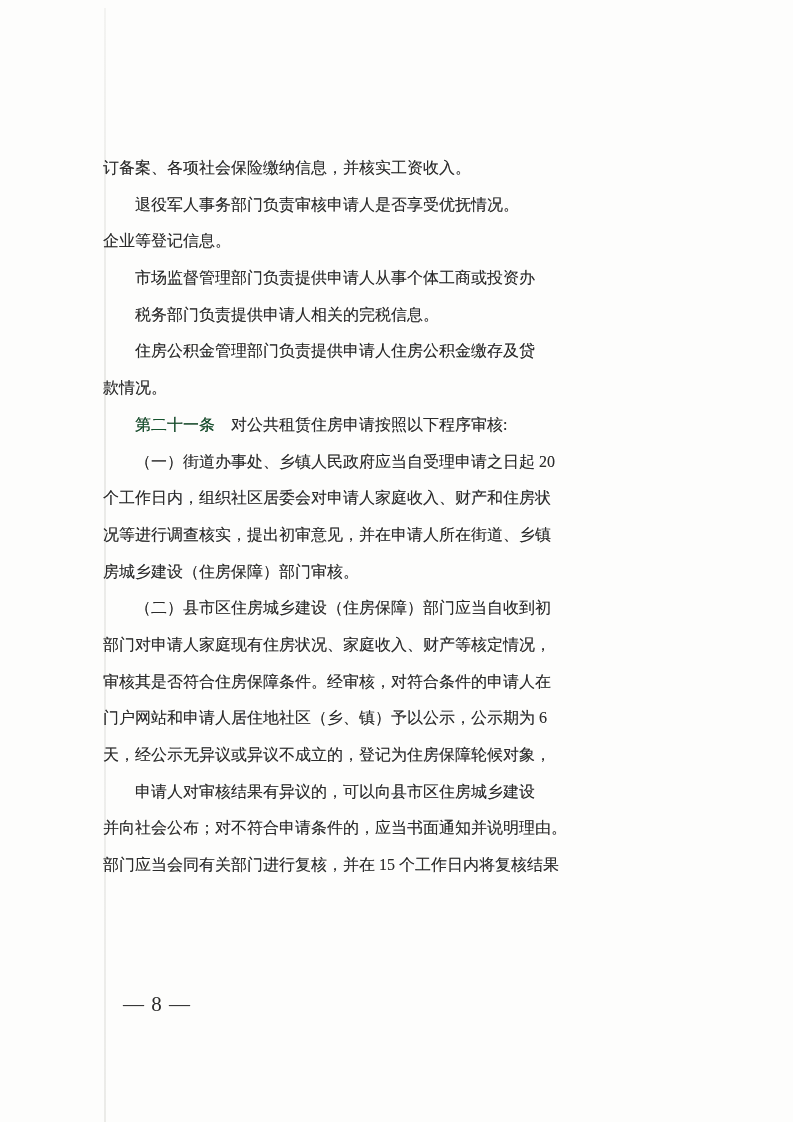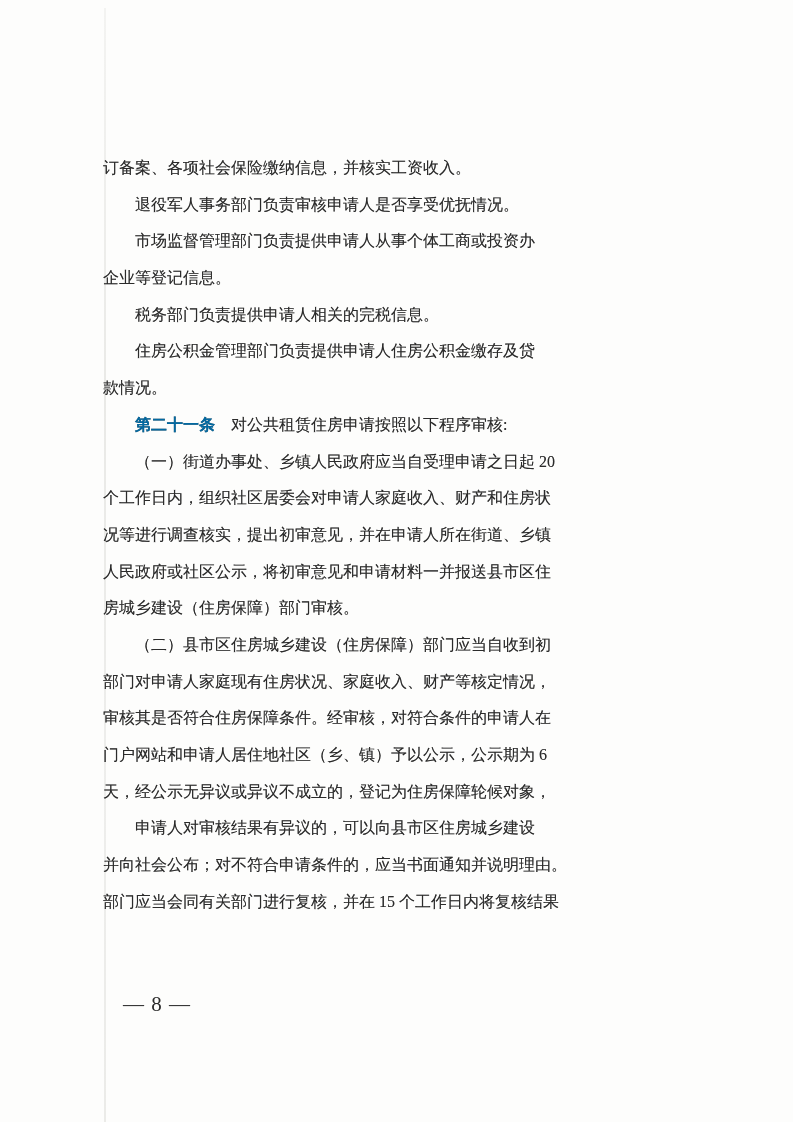--- a/index.html
+++ b/index.html
@@ -37,22 +37,22 @@
     font-size: 16px;
     line-height: 36.7px;
     color: #2b2b2b;
     text-shadow: 0 0 0.4px rgba(40,40,40,0.45);
   }
   .line {
     white-space: pre;
     height: 36.7px;
   }
   .article-number {
-    font-weight: bold;
-    color: #0369a1;
+    font-weight: normal;
+    color: #14532d;
     text-shadow: 0 0 0.6px rgba(0,0,0,0.6);
   }
   .footer-page-number {
     position: absolute;
     left: 123px;
     top: 990px;
     font-size: 21px;
     line-height: 28px;
     color: #2b2b2b;
     white-space: pre;
@@ -62,30 +62,29 @@
 </head>
 <body>
 
 <div class="page">
 
   <div class="fold-line"></div>
 
   <div class="body-text">
     <div class="line">订备案、各项社会保险缴纳信息，并核实工资收入。</div>
     <div class="line">　　退役军人事务部门负责审核申请人是否享受优抚情况。</div>
+    <div class="line">企业等登记信息。</div>
     <div class="line">　　市场监督管理部门负责提供申请人从事个体工商或投资办</div>
-    <div class="line">企业等登记信息。</div>
     <div class="line">　　税务部门负责提供申请人相关的完税信息。</div>
     <div class="line">　　住房公积金管理部门负责提供申请人住房公积金缴存及贷</div>
     <div class="line">款情况。</div>
     <div class="line"><span class="article-number">　　第二十一条</span><span>　对公共租赁住房申请按照以下程序审核:</span></div>
     <div class="line">　　（一）街道办事处、乡镇人民政府应当自受理申请之日起 20</div>
     <div class="line">个工作日内，组织社区居委会对申请人家庭收入、财产和住房状</div>
     <div class="line">况等进行调查核实，提出初审意见，并在申请人所在街道、乡镇</div>
-    <div class="line">人民政府或社区公示，将初审意见和申请材料一并报送县市区住</div>
     <div class="line">房城乡建设（住房保障）部门审核。</div>
     <div class="line">　　（二）县市区住房城乡建设（住房保障）部门应当自收到初</div>
     <div class="line">部门对申请人家庭现有住房状况、家庭收入、财产等核定情况，</div>
     <div class="line">审核其是否符合住房保障条件。经审核，对符合条件的申请人在</div>
     <div class="line">门户网站和申请人居住地社区（乡、镇）予以公示，公示期为 6</div>
     <div class="line">天，经公示无异议或异议不成立的，登记为住房保障轮候对象，</div>
     <div class="line">　　申请人对审核结果有异议的，可以向县市区住房城乡建设</div>
     <div class="line">并向社会公布；对不符合申请条件的，应当书面通知并说明理由。</div>
     <div class="line">部门应当会同有关部门进行复核，并在 15 个工作日内将复核结果</div>
   </div>

